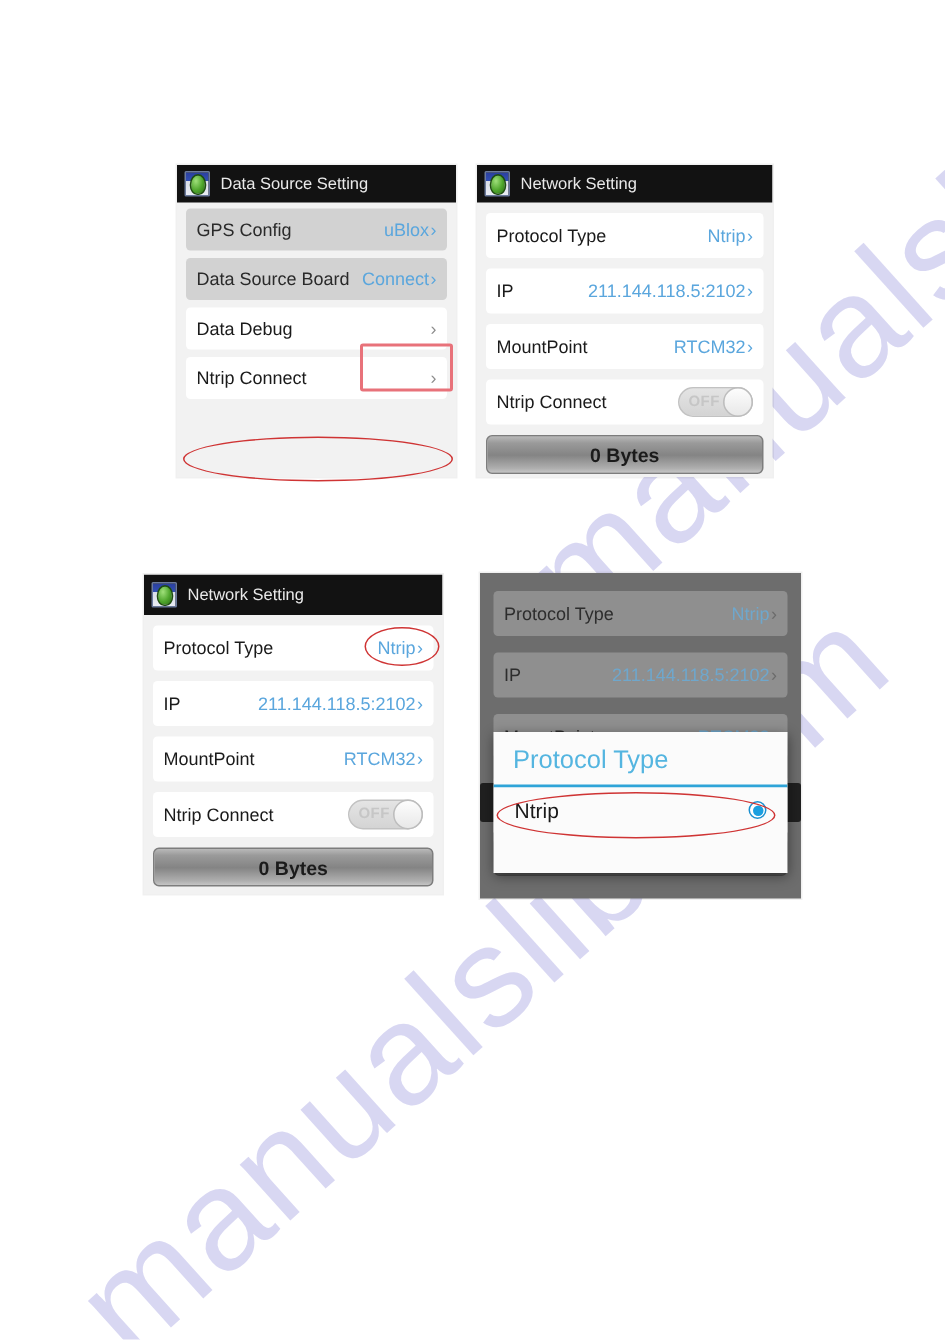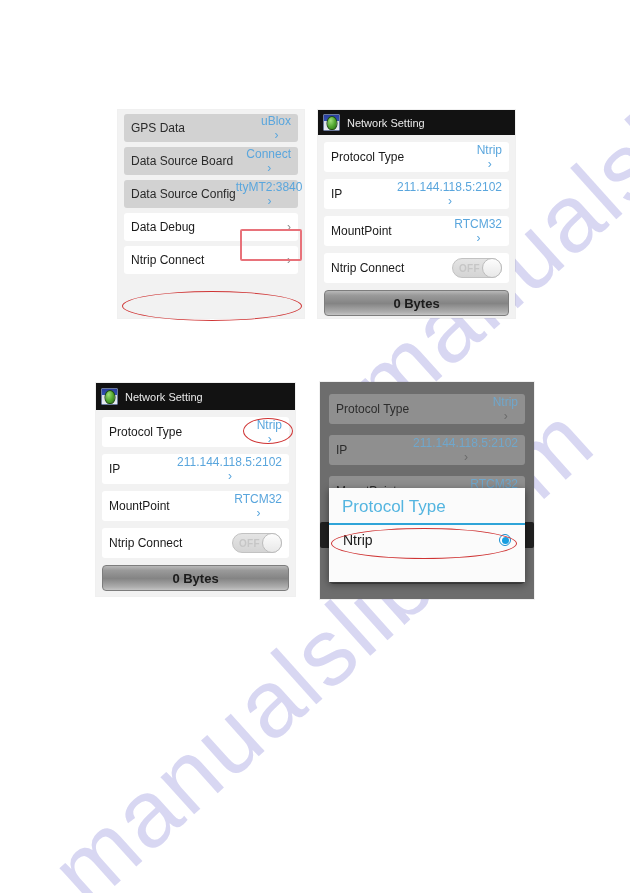--- a/index.html
+++ b/index.html
@@ -95,21 +95,20 @@
     color: #1a1a1a;
     white-space: nowrap;
   }
   .row.dim .lbl { color: #2a2a2a; }
   .row .val {
     font-size: 12px;
     color: #5aa6dd;
     white-space: nowrap;
     display: flex;
     align-items: center;
-    flex-direction: column;
   }
   .chev {
     color: #8d8d8d;
     font-size: 12px;
     margin-left: 1px;
     font-family: "Liberation Sans", sans-serif;
   }
   .chev.blue { color: #5aa6dd; }
 
   
@@ -231,45 +230,42 @@
 </style>
 </head>
 <body>
 
 <div id="page">
 
   <div class="wm wm-a">manualslib.com</div>
   <div class="wm wm-b">manualslib.com</div>
 
   <div class="panel" id="panel1" style="left:118px; top:110px; width:186px; height:208px;">
+    <div class="titlebar">
+      <div class="appicon"></div>
+      <div class="ttl">Data Source Setting</div>
+    </div>
     <div class="list">
 
       <div class="row dim">
-        <span class="lbl">GPS Data</span>
+        <span class="lbl">GPS Config</span>
         <span class="val">
           <span>uBlox</span>
             <span class="chev blue">›</span>
         </span>
       </div>
 
       <div class="row dim">
         <span class="lbl">Data Source Board</span>
         <span class="val">
           <span>Connect</span>
             <span class="chev blue">›</span>
         </span>
       </div>
 
-      <div class="row dim">
-        <span class="lbl">Data Source Config</span>
-        <span class="val">
-          <span>ttyMT2:3840</span>
-            <span class="chev blue">›</span>
-        </span>
-      </div>
 
 
       <div class="row">
         <span class="lbl">Data Debug</span>
         <span class="val">
           <span class="chev">›</span>
         </span>
       </div>
 
       <div class="row">

